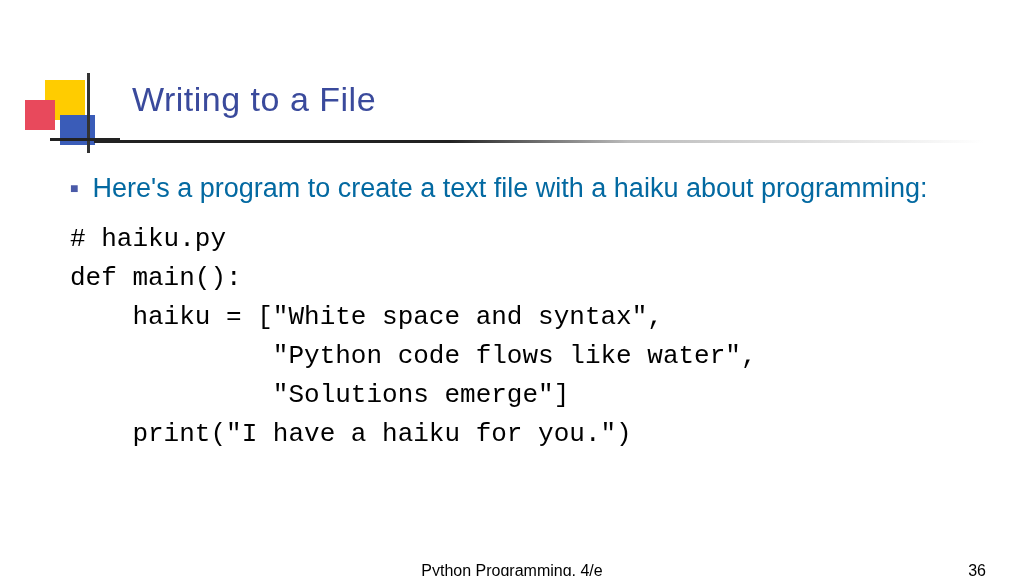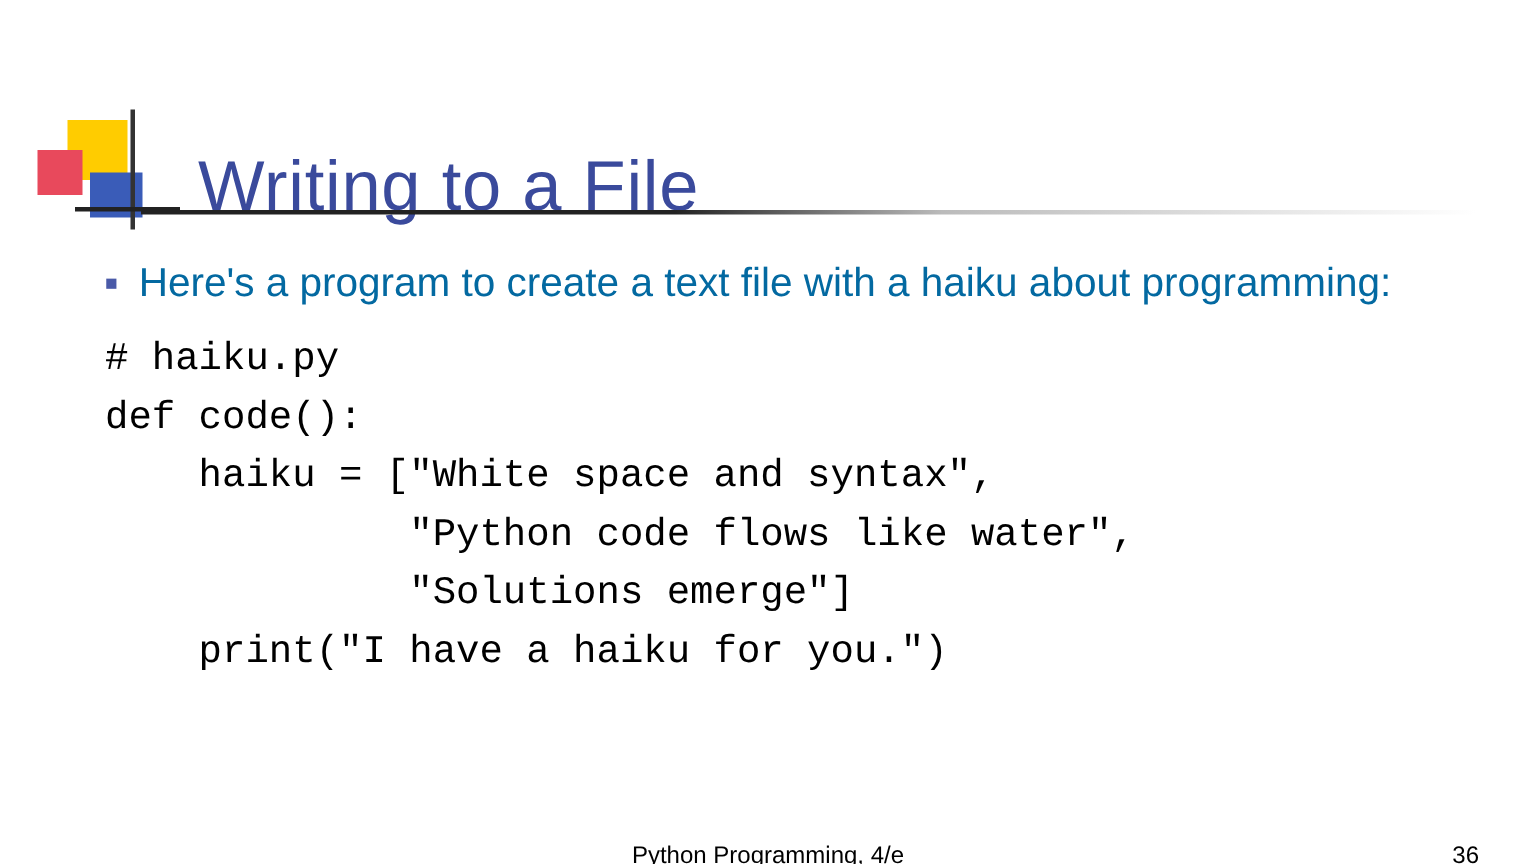--- a/index.html
+++ b/index.html
@@ -53,23 +53,23 @@
   .logo-hline {
     position: absolute;
     top: 58px;
     left: 25px;
     width: 70px;
     height: 3px;
     background: #222;
   }
   .title {
     position: absolute;
-    top: 96px;
+    top: 80px;
     left: 132px;
-    font-size: 47px;
+    font-size: 34px;
     color: #3a4a9c;
     font-weight: normal;
     letter-spacing: 0.5px;
   }
   .hr-line {
     position: absolute;
     top: 140px;
     left: 94px;
     width: 890px;
     height: 3px;
@@ -136,21 +136,21 @@
 <div class="title">Writing to a File</div>
 <div class="hr-line"></div>
 
 <div class="content">
   <div class="bullet-row">
     <span class="bullet">■</span>
     <span class="bullet-text">Here's a program to create a text file with a haiku about programming:</span>
   </div>
   <div class="code-block">
     <div class="code-line"># haiku.py</div>
-    <div class="code-line">def code():</div>
+    <div class="code-line">def main():</div>
     <div class="code-line">    haiku = ["White space and syntax",</div>
     <div class="code-line">             "Python code flows like water",</div>
     <div class="code-line">             "Solutions emerge"]</div>
     <div class="code-line">    print("I have a haiku for you.")</div>
   </div>
 </div>
 
 <div class="footer">
   <span class="footer-center">Python Programming, 4/e</span>
   <span class="footer-right">36</span>

